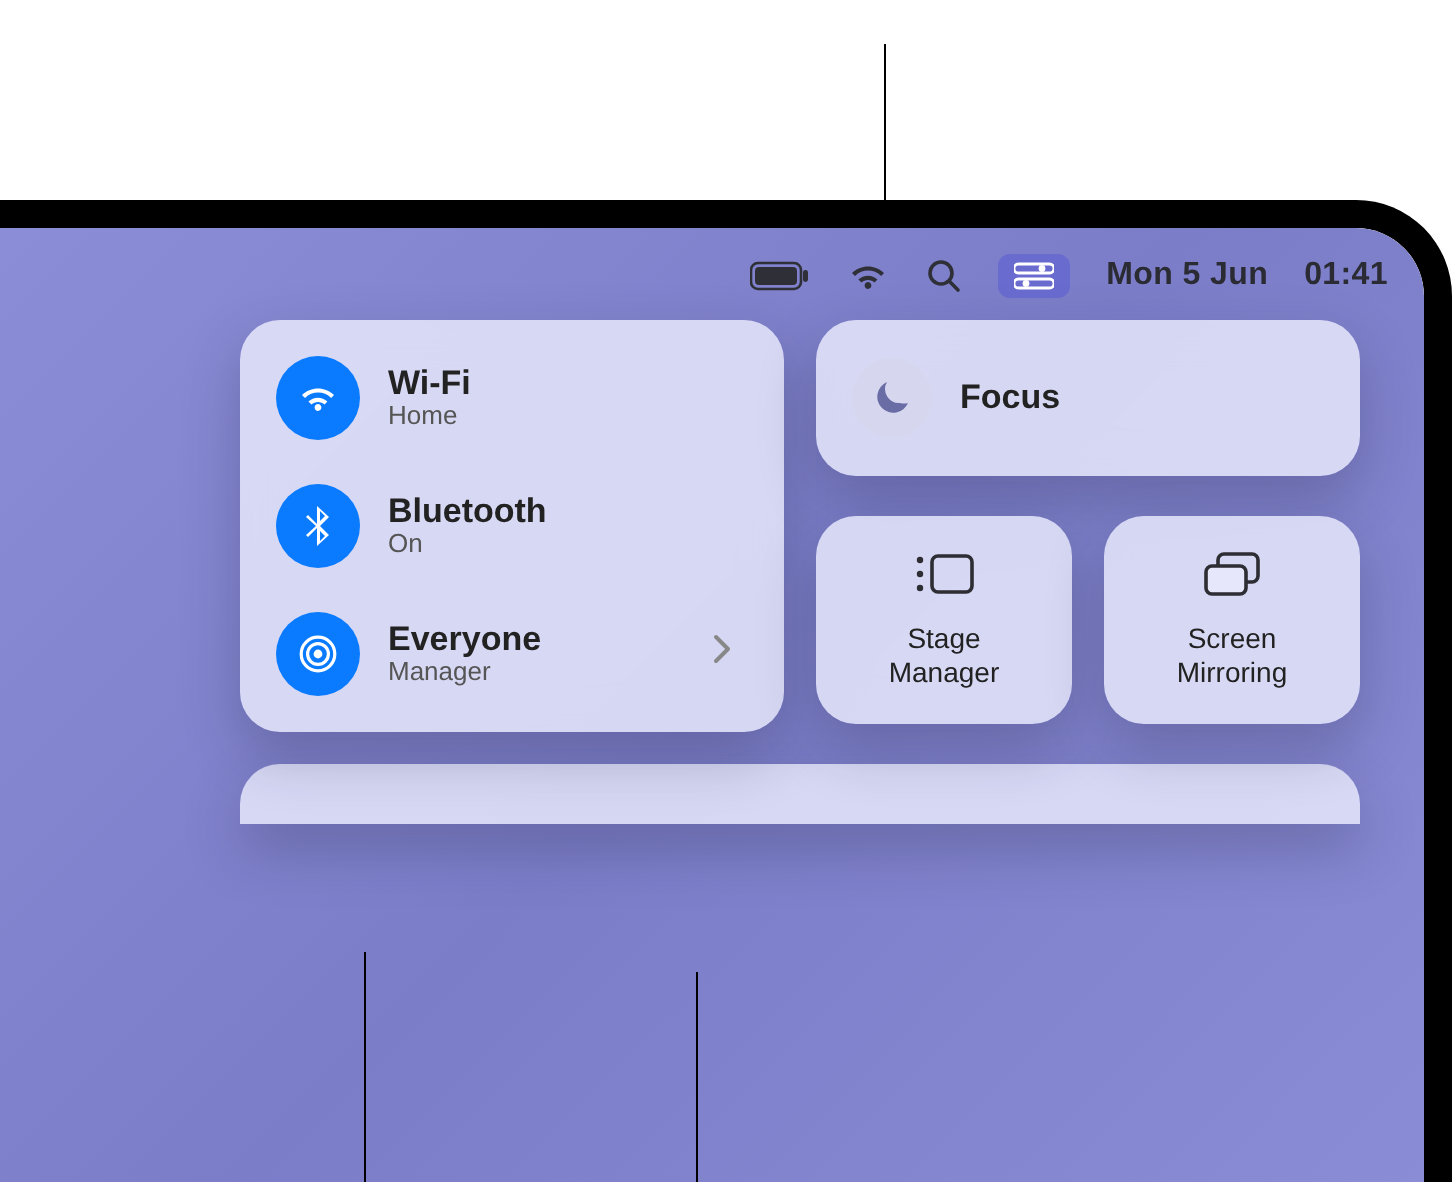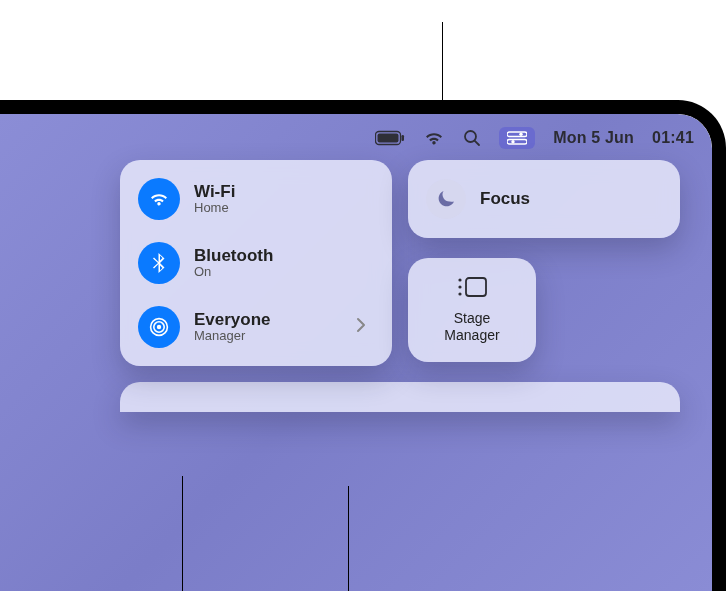--- a/index.html
+++ b/index.html
@@ -252,20 +252,30 @@
             <svg width="30" height="22" viewBox="0 0 30 22">
                 <circle cx="3" cy="4" r="1.6" fill="#2d2d33"></circle>
                 <circle cx="3" cy="11" r="1.6" fill="#2d2d33"></circle>
                 <circle cx="3" cy="18" r="1.6" fill="#2d2d33"></circle>
                 <rect x="9" y="2" width="20" height="18" rx="3" fill="none" stroke="#2d2d33" stroke-width="1.8"></rect>
               </svg>
           </span>
           <div class="small-label" style="white-space:pre-line;">Stage
 Manager</div>
         </div>
+        <div class="card small-card">
+          <span class="small-icon">
+            <svg width="28" height="22" viewBox="0 0 28 22">
+                <rect x="7" y="1" width="20" height="14" rx="3" fill="none" stroke="#2d2d33" stroke-width="1.8"></rect>
+                <rect x="1" y="7" width="20" height="14" rx="3" fill="#e6e7fa" stroke="#2d2d33" stroke-width="1.8"></rect>
+              </svg>
+          </span>
+          <div class="small-label" style="white-space:pre-line;">Screen
+Mirroring</div>
+        </div>
       </div>
 
       <div class="partial-row"></div>
 
     </div>
 
   </div>
 </div>
 
 <div class="line line-b1"></div>

